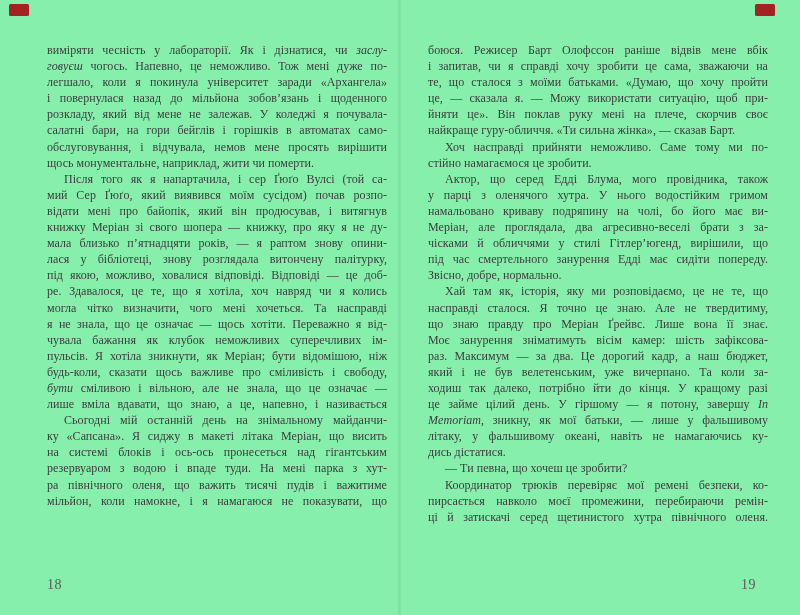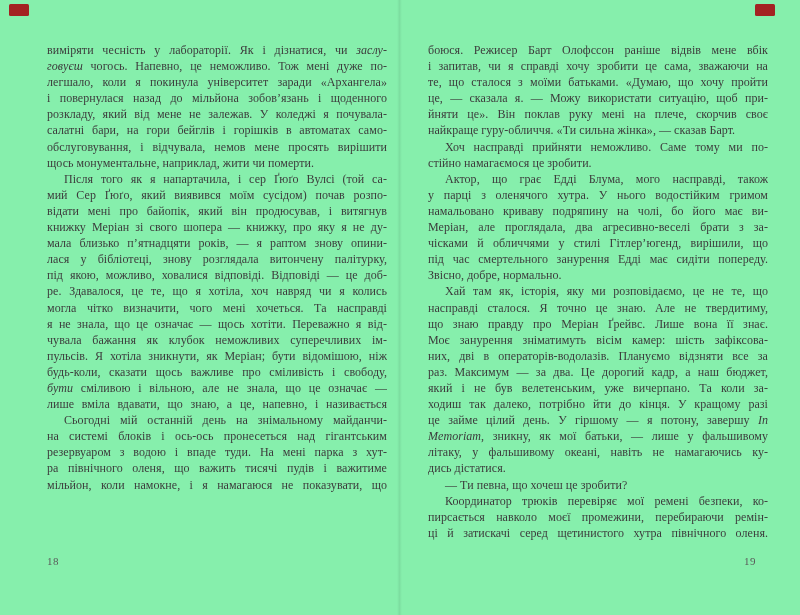--- a/index.html
+++ b/index.html
@@ -52,22 +52,22 @@
     letter-spacing: 0.05px;
   }
   .line.last {
     text-align: left;
     text-align-last: left;
   }
   .line.indent { text-indent: 17px; }
   .line i { font-style: italic; }
   .pagenum {
     position: absolute;
-    top: 513px; 
-    font-size: 11px;
+    top: 537px; 
+    font-size: 14px;
     line-height: 12px;
     color: #5a5a5a;
     letter-spacing: 0.5px;
   }
   .pagenum.num-left  { left: 0; }
   .pagenum.num-right { right: 12px; }
 </style>
 </head>
 <body>
 
@@ -95,50 +95,50 @@
         <div class="line">під якою, можливо, ховалися відповіді. Відповіді — це доб-</div>
         <div class="line">ре. Здавалося, це те, що я хотіла, хоч навряд чи я колись</div>
         <div class="line">могла чітко визначити, чого мені хочеться. Та насправді</div>
         <div class="line">я не знала, що це означає — щось хотіти. Переважно я від-</div>
         <div class="line">чувала бажання як клубок неможливих суперечливих ім-</div>
         <div class="line">пульсів. Я хотіла зникнути, як Меріан; бути відомішою, ніж</div>
         <div class="line">будь-коли, сказати щось важливе про сміливість і свободу,</div>
         <div class="line"><i>бути</i> сміливою і вільною, але не знала, що це означає —</div>
         <div class="line">лише вміла вдавати, що знаю, а це, напевно, і називається</div>
         <div class="line indent">Сьогодні мій останній день на знімальному майданчи-</div>
+        <div class="line">ку «Сапсана». Я сиджу в макеті літака Меріан, що висить</div>
         <div class="line">на системі блоків і ось-ось пронесеться над гігантським</div>
         <div class="line">резервуаром з водою і впаде туди. На мені парка з хут-</div>
         <div class="line">ра північного оленя, що важить тисячі пудів і важитиме</div>
         <div class="line">мільйон, коли намокне, і я намагаюся не показувати, що</div>
       </div>
     <div class="pagenum num-left">18</div>
   </div>
 
   <div class="page right">
     <div class="textblock">
         <div class="line">боюся. Режисер Барт Олофссон раніше відвів мене вбік</div>
         <div class="line">і запитав, чи я справді хочу зробити це сама, зважаючи на</div>
         <div class="line">те, що сталося з моїми батьками. «Думаю, що хочу пройти</div>
         <div class="line">це, — сказала я. — Можу використати ситуацію, щоб при-</div>
         <div class="line">йняти це». Він поклав руку мені на плече, скорчив своє</div>
         <div class="line last">найкраще гуру-обличчя. «Ти сильна жінка», — сказав Барт.</div>
         <div class="line indent">Хоч насправді прийняти неможливо. Саме тому ми по-</div>
         <div class="line last">стійно намагаємося це зробити.</div>
-        <div class="line indent">Актор, що грає Едді Блума, мого насправді, також</div>
+        <div class="line indent">Актор, що серед Едді Блума, мого провідника, також</div>
         <div class="line">у парці з оленячого хутра. У нього водостійким гримом</div>
         <div class="line">намальовано криваву подряпину на чолі, бо його має ви-</div>
         <div class="line">Меріан, але проглядала, два агресивно-веселі брати з за-</div>
         <div class="line">чісками й обличчями у стилі Гітлер’югенд, вирішили, що</div>
         <div class="line">під час смертельного занурення Едді має сидіти попереду.</div>
         <div class="line last">Звісно, добре, нормально.</div>
         <div class="line indent">Хай там як, історія, яку ми розповідаємо, це не те, що</div>
         <div class="line">насправді сталося. Я точно це знаю. Але не твердитиму,</div>
         <div class="line">що знаю правду про Меріан Ґрейвс. Лише вона її знає.</div>
         <div class="line">Моє занурення зніматимуть вісім камер: шість зафіксова-</div>
-        <div class="line">них, дві в операторів-водолазів. Плануємо відзняти все за</div>
         <div class="line">раз. Максимум — за два. Це дорогий кадр, а наш бюджет,</div>
         <div class="line">який і не був велетенським, уже вичерпано. Та коли за-</div>
         <div class="line">ходиш так далеко, потрібно йти до кінця. У кращому разі</div>
         <div class="line">це займе цілий день. У гіршому — я потону, завершу <i>In</i></div>
         <div class="line"><i>Memoriam</i>, зникну, як мої батьки, — лише у фальшивому</div>
         <div class="line">літаку, у фальшивому океані, навіть не намагаючись ку-</div>
         <div class="line last">дись дістатися.</div>
         <div class="line indent last">— Ти певна, що хочеш це зробити?</div>
         <div class="line indent">Координатор трюків перевіряє мої ремені безпеки, ко-</div>
         <div class="line">пирсається навколо моєї промежини, перебираючи ремін-</div>

